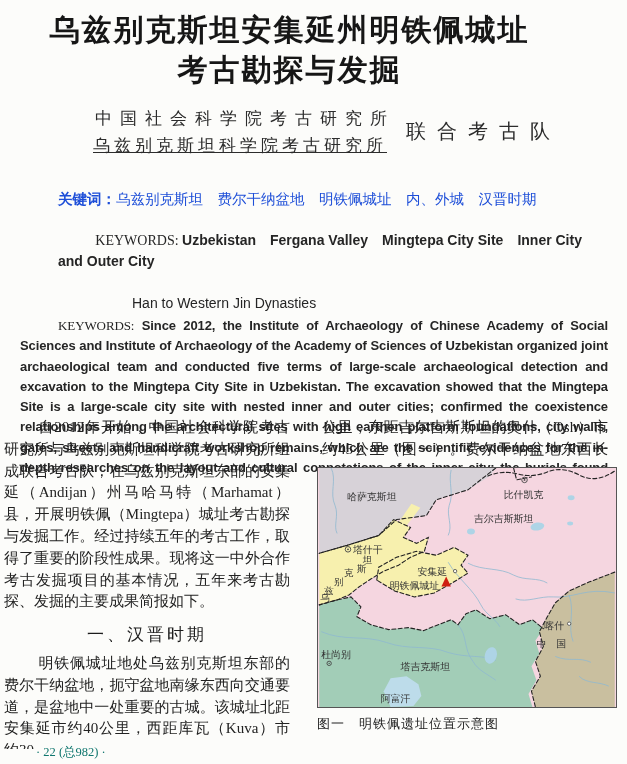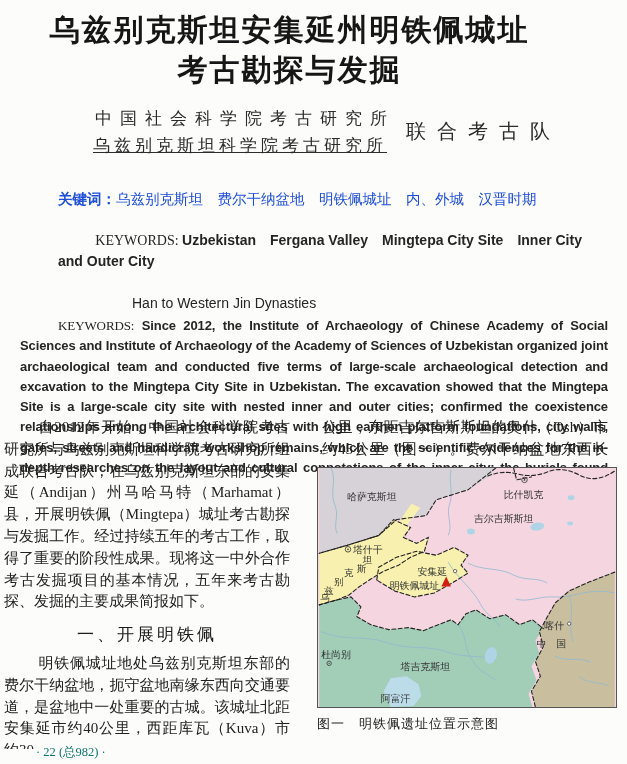--- a/index.html
+++ b/index.html
@@ -81,21 +81,21 @@
     </div>
     <div class="kw-en2">Han to Western Jin Dynasties</div>
     <p class="abstract">
       <span class="lbl">KEYWORDS:</span>
       <span>Since 2012, the Institute of Archaeology of Chinese Academy of Social Sciences and Institute of Archaeology of the Academy of Sciences of Uzbekistan organized joint archaeological team and conducted five terms of large-scale archaeological detection and excavation to the Mingtepa City Site in Uzbekistan. The excavation showed that the Mingtepa Site is a large-scale city site with nested inner and outer cities; confirmed the coexistence relationships among the architectural sites with high earthen platform foundations, city walls, gates, streets and handicraft workshop remains, which are the scientific evidences for the in-depth researches on the layout and cultural connotations of the inner city; the burials found nearby the east wall of the outer city provided rare data of the </span><span class="it">terminus ante quem</span><span> of the abandoning of the outer city.</span>
     </p>
   </div>
 
   <div class="col col-left">
     <p class="indent">自2012年开始，中国社会科学院考古研究所与乌兹别克斯坦科学院考古研究所组成联合考古队，在乌兹别克斯坦东部的安集延（Andijan）州马哈马特（Marhamat）县，开展明铁佩（Mingtepa）城址考古勘探与发掘工作。经过持续五年的考古工作，取得了重要的阶段性成果。现将这一中外合作考古发掘项目的基本情况，五年来考古勘探、发掘的主要成果简报如下。</p>
-    <div class="sec-head">一、开展明铁佩</div>
+    <div class="sec-head">一、汉晋时期</div>
     <p class="indent">明铁佩城址地处乌兹别克斯坦东部的费尔干纳盆地，扼守盆地南缘东西向交通要道，是盆地中一处重要的古城。该城址北距安集延市约40公里，西距库瓦（Kuva）市约30</p>
   </div>
 
   <div class="col col-right">
     <p>公里，东距吉尔吉斯斯坦的奥什（Osh）市约45公里（图一）。费尔干纳盆地东西长500、</p>
   </div>
 
   <div class="map-fig">
     <svg class="map-svg" viewBox="0 0 298 241">
 

